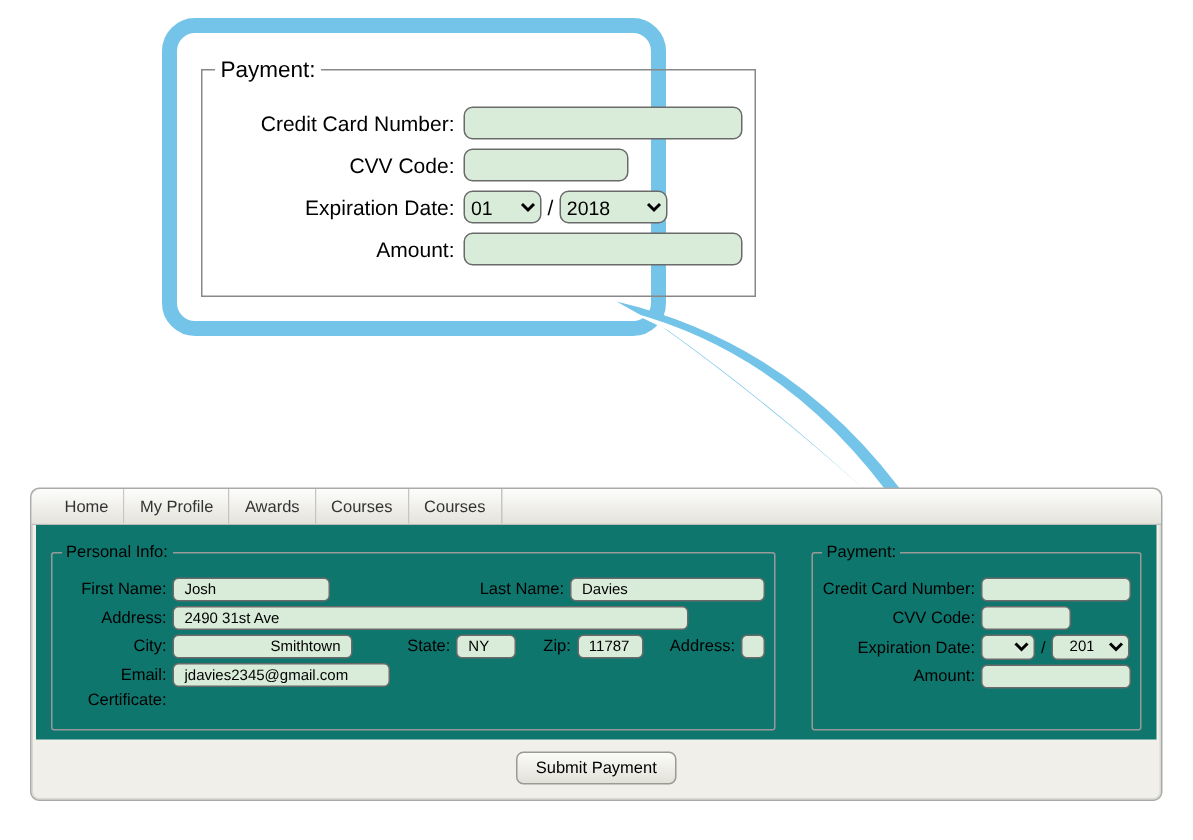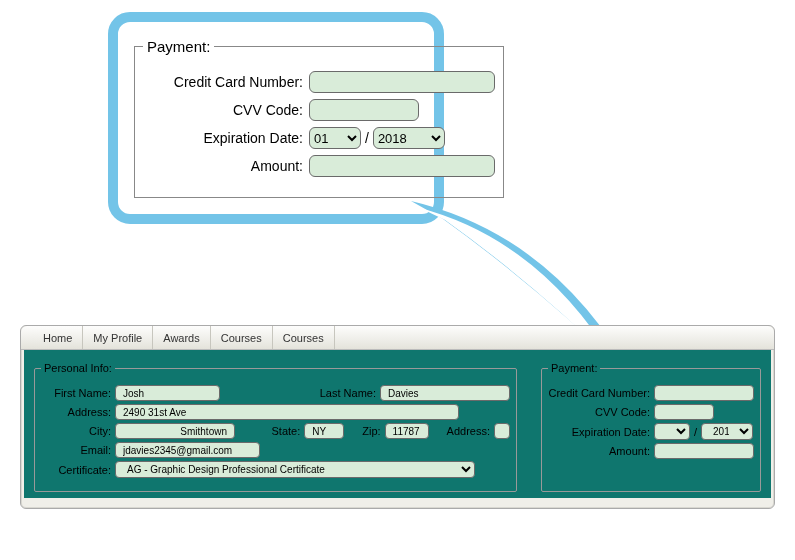--- a/index.html
+++ b/index.html
@@ -229,23 +229,20 @@
         <input class="sm w-country" value="Unit" style="">
       </div>
 
       <div class="frow">
         <div class="flbl">Email:</div>
         <input class="sm w-email" value="jdavies2345@gmail.com" style="">
       </div>
 
       <div class="frow">
         <div class="flbl">Certificate:</div>
-        <select class="sm w-enroll">
-          <option>AG - Graphic Design Professional Certificate</option>
-        </select>
       </div>
     </fieldset>
 
     <fieldset class="small payment">
       <legend>Payment:</legend>
 
       <div class="frow">
         <div class="flbl">Credit Card Number:</div>
         <input class="sm w-cc" style="">
       </div>
@@ -263,13 +260,16 @@
           <option>2018</option>
         </select>
       </div>
       <div class="frow">
         <div class="flbl">Amount:</div>
         <input class="sm w-amt" style="">
       </div>
     </fieldset>
   </div>
 
+  <div class="submit-wrap">
+    <button class="submit">Submit Payment</button>
+  </div>
 </div>
 
 </body></html>

